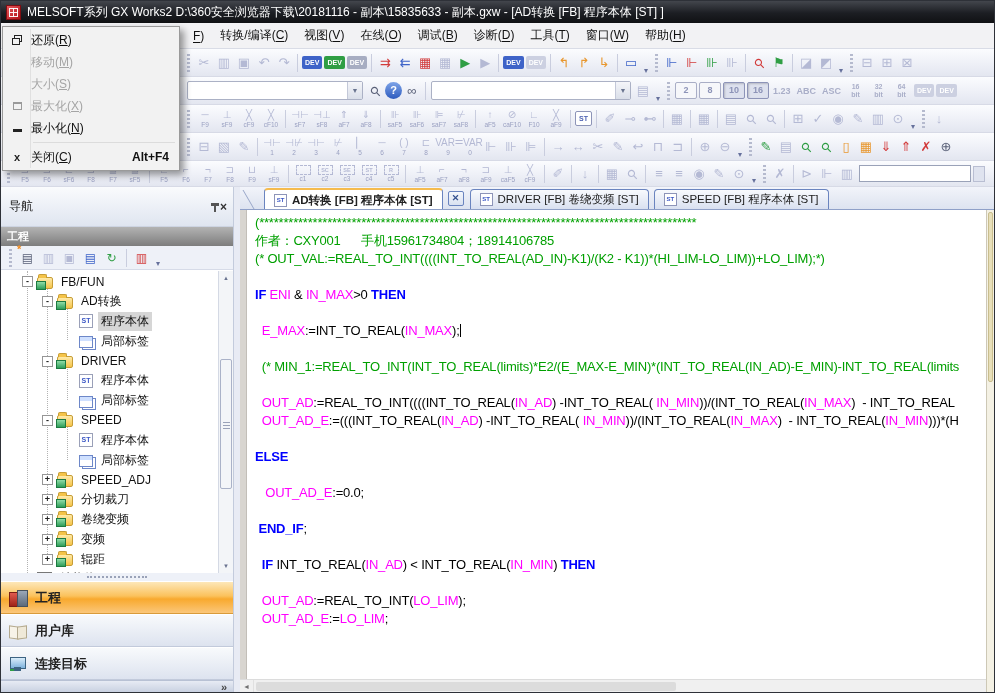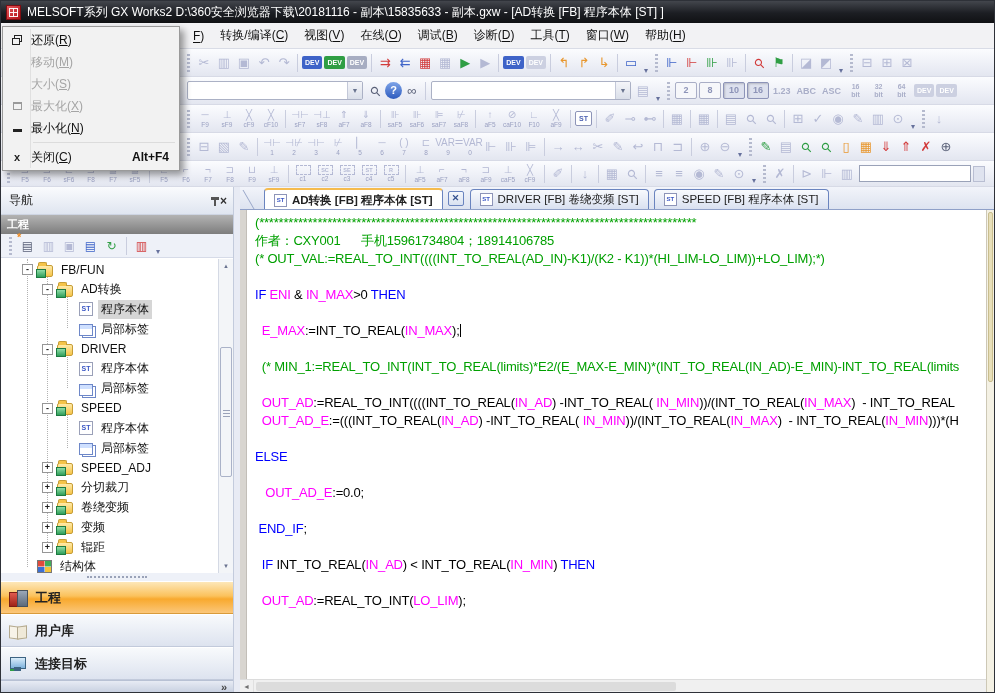--- a/index.html
+++ b/index.html
@@ -52,21 +52,21 @@
   .endbox{width:12px;height:16px;background:#dfe3ef;border:1px solid #b9bed2;flex:0 0 auto;}
   .sp{flex:0 0 auto;}
 
   
   #main{position:absolute;top:186px;left:0;right:0;bottom:0;display:flex;}
   #nav{width:233px;flex:0 0 auto;background:#eef1f8;display:flex;flex-direction:column;border-right:1px solid #c3cbdc;}
   #vsplit{width:6px;flex:0 0 auto;background:#e8ebf4;}
   #editor{flex:1;position:relative;background:#fff;border-radius:28px;}
 
   
-  #navhdr{height:28px;display:flex;align-items:center;gap:0;padding:0 6px 0 8px;background:linear-gradient(#fafbfd,#dfe5f0);border-bottom:1px solid #cdd4e2;font-size:12px;color:#222;}
+  #navhdr{height:40px;display:flex;align-items:center;gap:0;padding:0 6px 0 8px;background:linear-gradient(#fafbfd,#dfe5f0);border-bottom:1px solid #cdd4e2;font-size:12px;color:#222;}
   #navhdr .ttl{flex:1;}
   .pin{width:10px;height:10px;position:relative;}
   .pin::before{content:"";position:absolute;left:4px;top:3px;width:2px;height:7px;background:#555;}
   .pin::after{content:"";position:absolute;left:1px;top:1px;width:8px;height:3px;background:#555;}
   .xbtn{font:bold 12px/12px "Liberation Sans",sans-serif;color:#333;}
   #navsec{height:19px;background:linear-gradient(#b3b3b3,#7d7d7d);color:#fff;font:bold 11px/19px "Liberation Sans",sans-serif;padding-left:6px;}
   #navtb{height:24px;display:flex;align-items:center;gap:2px;padding-left:4px;background:#eef1f8;border-bottom:1px solid #d6dbe8;}
   #navtb .tbi{width:19px;height:19px;font-size:12px;position:relative;}
   .star{position:absolute;left:-1px;top:-4px;color:#f08a1d;font:bold 11px/11px "Liberation Sans",sans-serif;}
 
@@ -109,21 +109,21 @@
   #tabbar{position:absolute;top:0;left:0;right:0;height:23px;background:linear-gradient(#f2f4fa,#dde3f0);border-bottom:1px solid #8fa0c8;display:flex;align-items:flex-end;padding-left:8px;overflow:hidden;}
   .tabslant{width:12px;height:19px;border-left:1px solid #98a6c8;transform:skewX(30deg);margin-right:4px;flex:0 0 auto;}
   .tab{height:20px;display:flex;align-items:center;gap:5px;padding:0 9px;border:1px solid #6a84bf;border-bottom:none;border-radius:4px 4px 0 0;background:linear-gradient(#f8fafd,#d9e0f0);font-size:11.5px;color:#222;margin-right:5px;white-space:nowrap;flex:0 0 auto;}
   .tab.active{background:#fff;font-weight:bold;height:22px;border-top:2px solid #f5bb4e;position:relative;z-index:2;margin-bottom:-1px;}
   .sticon{width:13px;height:13px;background:#fff;border:1px solid #8d94b8;color:#3a56c4;font:bold 6px/11px "Liberation Sans",sans-serif;text-align:center;flex:0 0 auto;}
   .tabclose{width:16px;height:15px;flex:0 0 auto;border:1px solid #6a84bf;background:linear-gradient(#f4f7fc,#d9e1f0);color:#33508f;font:bold 9px/13px "Liberation Sans",sans-serif;text-align:center;margin:0 6px 3px 0;border-radius:2px;}
   #codewrap{position:absolute;top:23px;left:0;right:8px;bottom:13px;background:#fff;overflow:hidden;display:flex;}
   #gutter{width:7px;flex:0 0 auto;background:#d8d5d0;border-right:1px solid #c2beb8;}
   #code{flex:1;padding:4px 0 0 8px;font-size:13px;letter-spacing:-0.2px;overflow:hidden;}
   .cl{height:18px;line-height:18px;white-space:pre;}
-  .s-c{color:var(--com);} .s-k{color:var(--kw);} .s-v{color:var(--var);} .s-p{color:#000;}
+  .s-c{color:var(--com);} .s-k{color:var(--kw);font-weight:bold;} .s-v{color:var(--var);} .s-p{color:#000;}
   .caret{display:inline-block;width:1px;height:13px;background:#000;vertical-align:-2px;}
   #vscroll{position:absolute;top:23px;right:0;bottom:0;width:8px;background:#f4f1e4;border-left:1px solid #cdc8b6;}
   #vthumb{position:absolute;top:2px;left:1px;right:1px;height:170px;background:#e7dfb9;border:1px solid #c9bd8e;border-radius:2px;}
   #hscroll{position:absolute;left:0;right:8px;bottom:0;height:13px;background:#f0f0f0;border-top:1px solid #dcdcdc;display:flex;align-items:center;}
   .hbtn{width:14px;height:13px;background:#f0f0f0;color:#707070;font-size:7px;line-height:13px;text-align:center;flex:0 0 auto;border-right:1px solid #e0e0e0;}
   #hthumb{margin-left:2px;width:420px;height:9px;background:#dcdcdc;border-radius:2px;}
 
   
   #sysmenu{position:absolute;left:1px;top:25px;width:178px;background:#f2f2f2;border:1px solid #9a9a9a;box-shadow:4px 4px 7px rgba(0,0,0,.4);z-index:50;padding:2px 0;}
   #sysmenu::before{content:"";position:absolute;left:27px;top:2px;bottom:2px;width:1px;background:#e0e0e0;}
@@ -700,20 +700,21 @@
             <div class="cl"></div>
             <div class="cl"><span class="s-k">ELSE</span></div>
             <div class="cl"></div>
             <div class="cl"><span class="s-p">   </span><span class="s-v">OUT_AD_E</span><span class="s-p">:=0.0;</span></div>
             <div class="cl"></div>
             <div class="cl"><span class="s-p"> </span><span class="s-k">END_IF</span><span class="s-p">;</span></div>
             <div class="cl"></div>
             <div class="cl"><span class="s-p">  </span><span class="s-k">IF </span><span class="s-p">INT_TO_REAL(</span><span class="s-v">IN_AD</span><span class="s-p">) &lt; INT_TO_REAL(</span><span class="s-v">IN_MIN</span><span class="s-p">) </span><span class="s-k">THEN</span></div>
             <div class="cl"></div>
             <div class="cl"><span class="s-p">  </span><span class="s-v">OUT_AD</span><span class="s-p">:=REAL_TO_INT(</span><span class="s-v">LO_LIM</span><span class="s-p">);</span></div>
+            <div class="cl"><span class="s-p">  </span><span class="s-v">OUT_AD_E</span><span class="s-p">:=</span><span class="s-v">LO_LIM</span><span class="s-p">;</span></div>
           </div>
       </div>
       <div id="vscroll">
         <div id="vthumb"></div>
       </div>
       <div id="hscroll">
         <div class="hbtn">◄</div>
         <div id="hthumb"></div>
       </div>
     </div>

